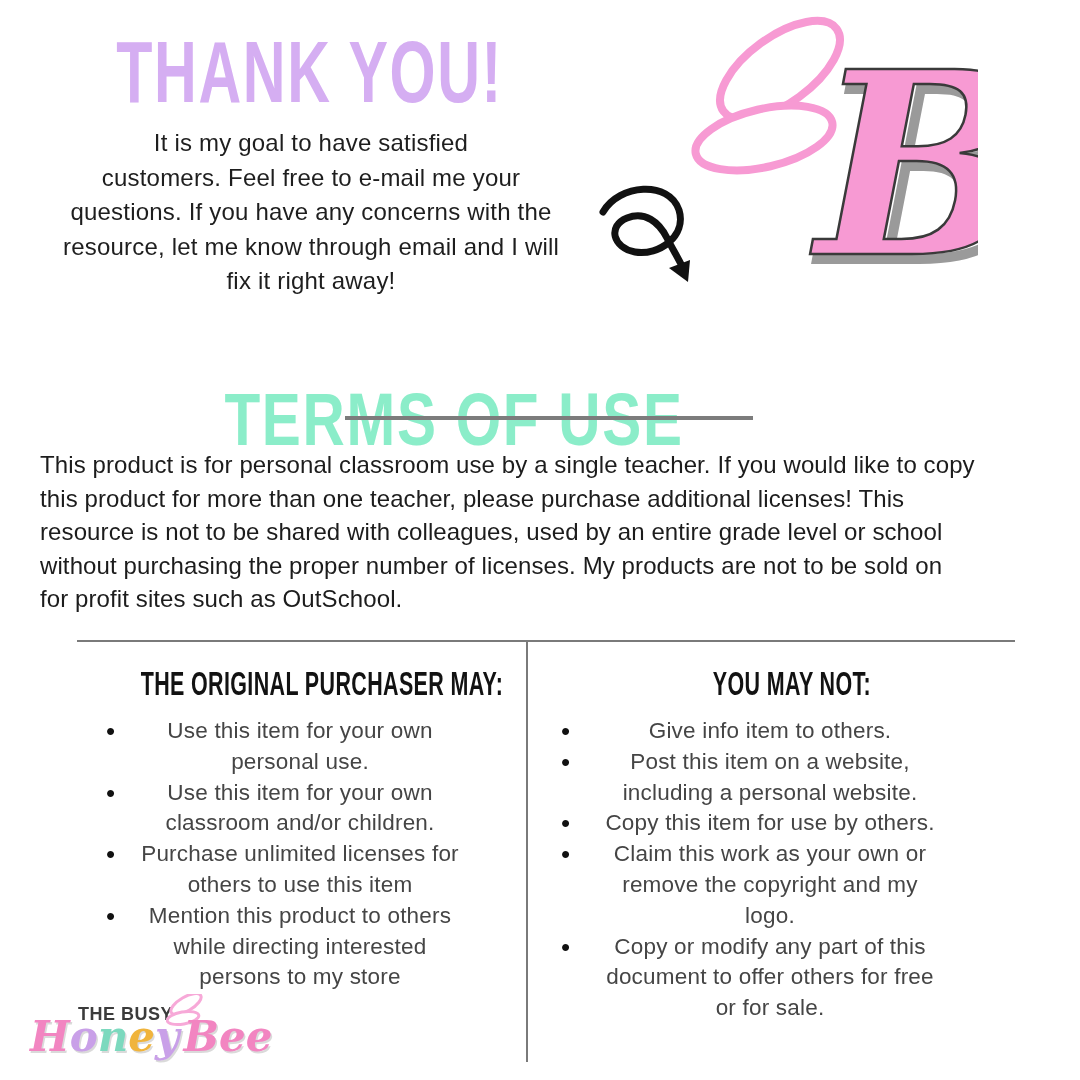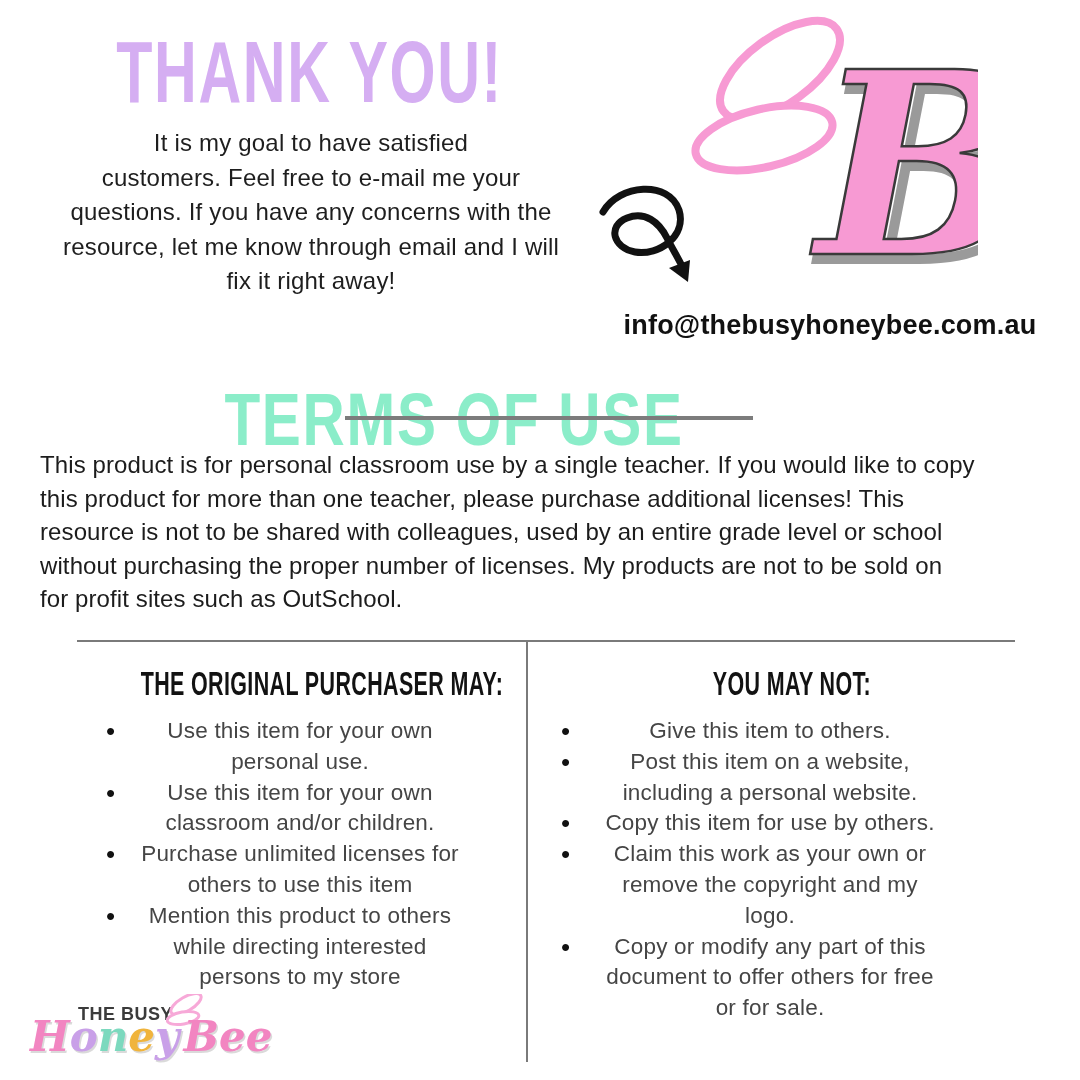--- a/index.html
+++ b/index.html
@@ -138,21 +138,20 @@
         <ellipse cx="92" cy="64" rx="70" ry="33" fill="#ffffff" stroke="#f79ad3" stroke-width="8" transform="rotate(-36 92 64)"></ellipse>
         <ellipse cx="76" cy="132" rx="70" ry="29" fill="#ffffff" stroke="#f79ad3" stroke-width="8" transform="rotate(-13 76 132)"></ellipse>
       </g>
       <g font-family="'DejaVu Serif',serif" font-style="italic" font-weight="bold" font-size="252">
         <text x="128" y="248" fill="#ffffff" stroke="#9a9a9a" stroke-width="10" transform="translate(7,5)">B</text>
         <text x="128" y="248" fill="#f79ad3" stroke="#3a3a3a" stroke-width="2.5">B</text>
       </g>
     </svg>
   </div>
 
-  <div class="email">info@thebusyhoneybee.com.au</div>
 
   <div class="terms-title">
     <span>TERMS OF USE</span>
   </div>
   <div class="terms-underline"></div>
   <div class="terms-body">This product is for personal classroom use by a single teacher. If you would like to copy
 this product for more than one teacher, please purchase additional licenses! This
 resource is not to be shared with colleagues, used by an entire grade level or school
 without purchasing the proper number of licenses. My products are not to be sold on
 for profit sites such as OutSchool.</div>
@@ -172,21 +171,21 @@
 others to use this item</li>
       <li>Mention this product to others
 while directing interested
 persons to my store</li>
     </ul>
 
   <div class="col-header right">
     <span>YOU MAY NOT:</span>
   </div>
   <ul class="tou-list right">
-      <li>Give this item to others.</li>
+      <li>Give info item to others.</li>
       <li>Post this item on a website,
 including a personal website.</li>
       <li>Copy this item for use by others.</li>
       <li>Claim this work as your own or
 remove the copyright and my
 logo.</li>
       <li>Copy or modify any part of this
 document to offer others for free
 or for sale.</li>
     </ul>

